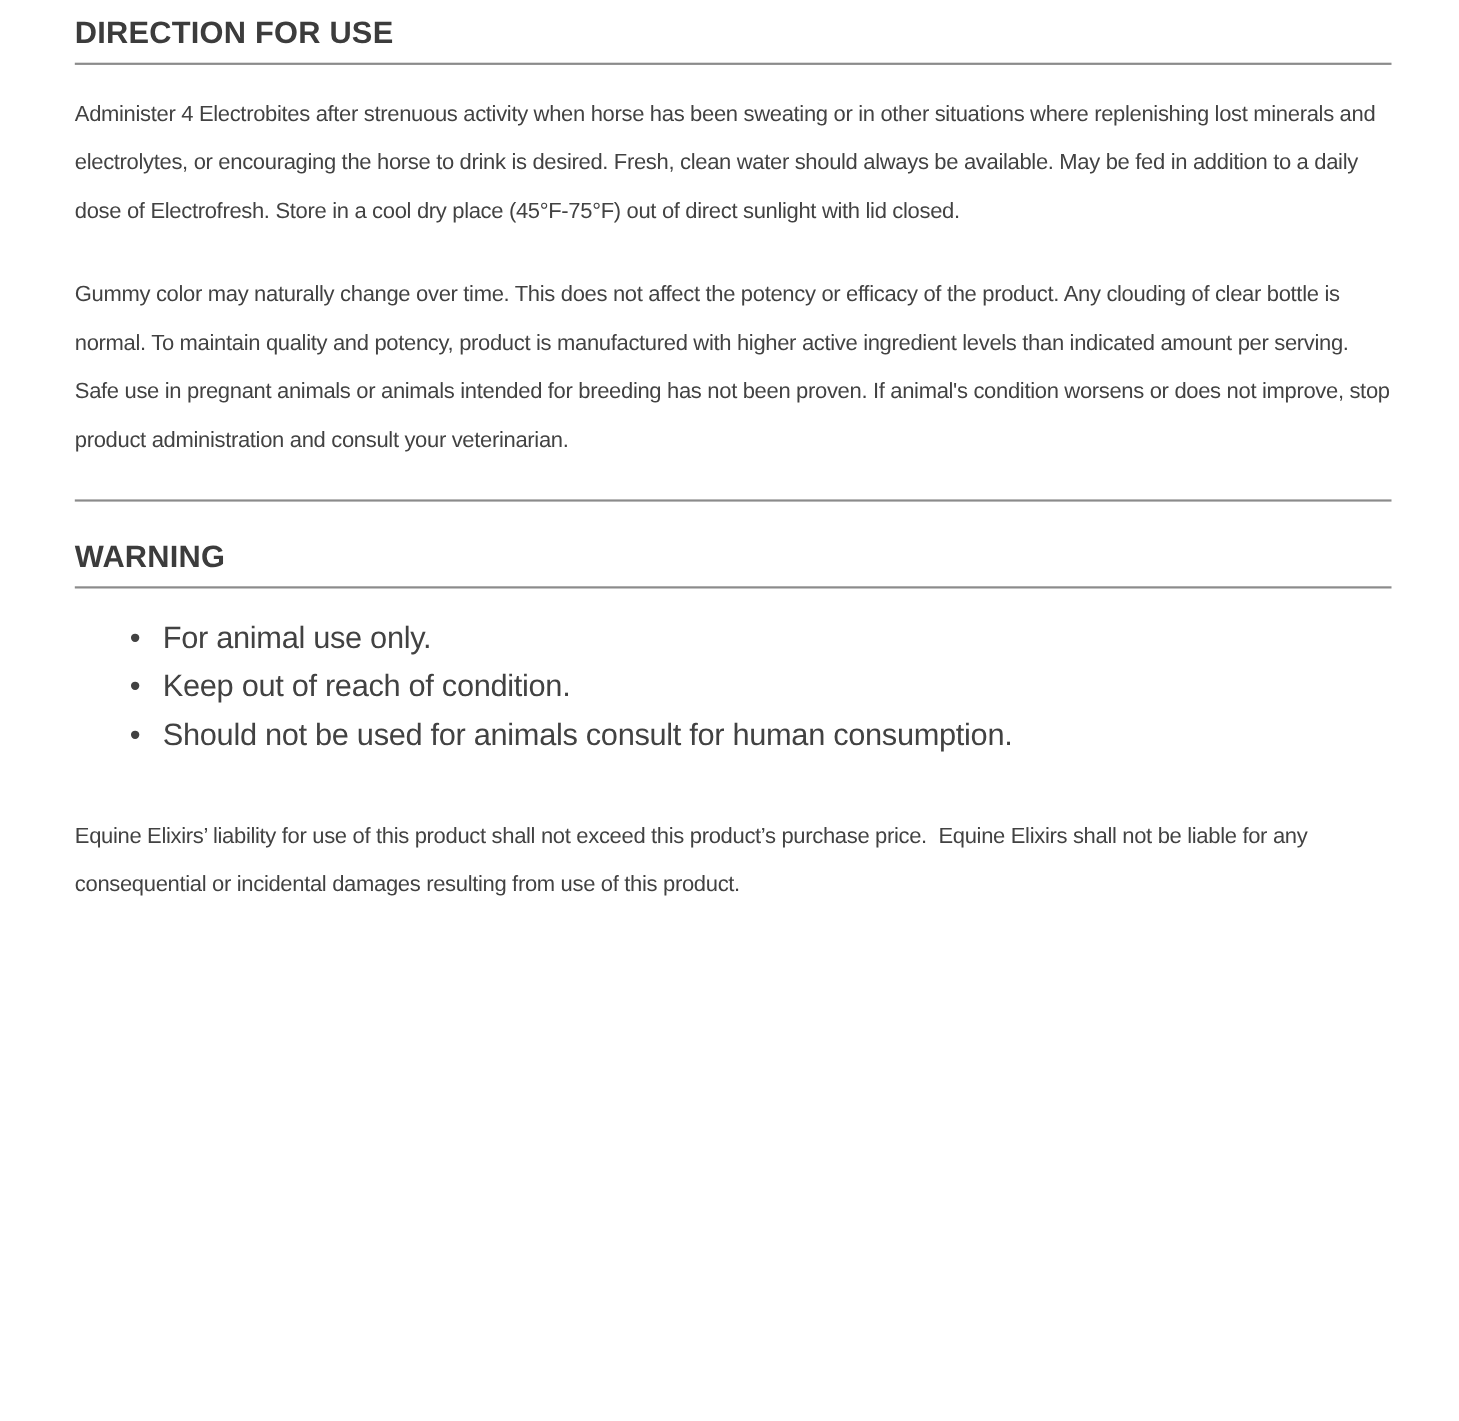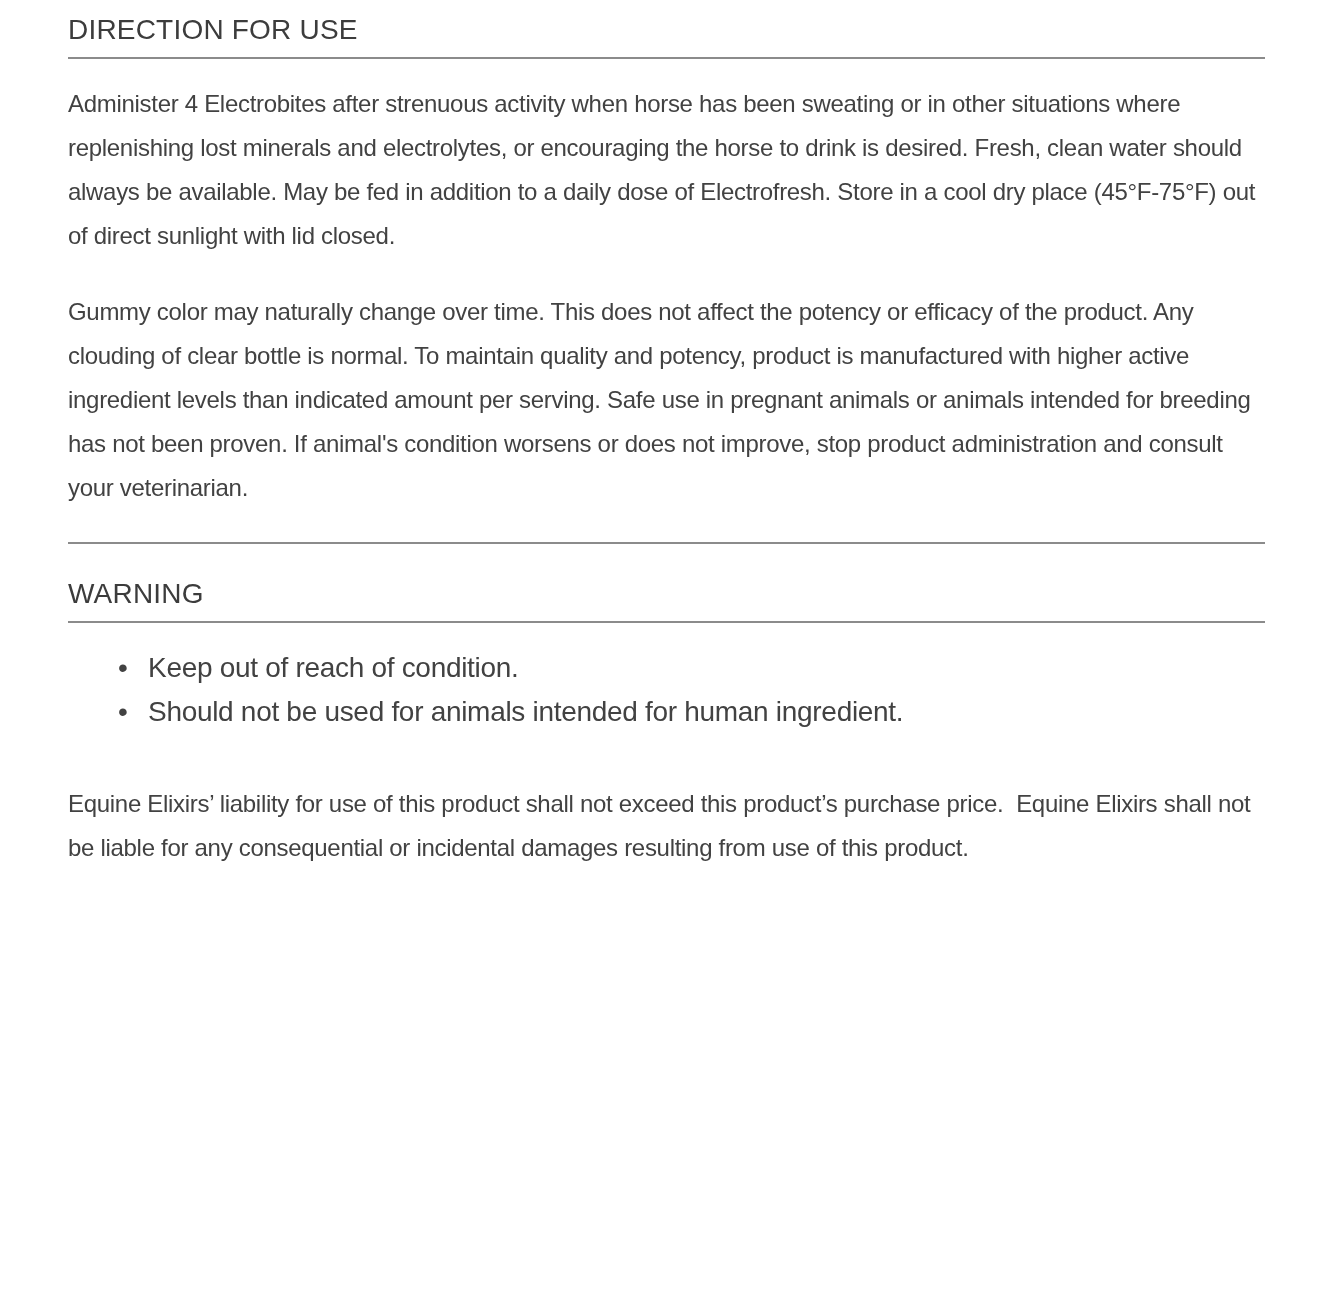--- a/index.html
+++ b/index.html
@@ -15,35 +15,35 @@
     color: #424242;
     overflow: hidden;
   }
   .page {
     box-sizing: border-box;
     padding: 14px 61px 0 68px;
   }
   h2 {
     font-size: 28px;
     line-height: 1.15;
-    font-weight: normal;
+    font-weight: bold;
     color: #3c3c3c;
     letter-spacing: 0.2px;
     margin: 34px 0 11px 0;
   }
   section:first-of-type h2 {
     margin-top: 0;
   }
   hr {
     border: none;
     border-top: 2px solid #8b8b8b;
     margin: 0 0 23px 0;
   }
   p {
-    font-size: 24px;
+    font-size: 20px;
     line-height: 44px;
     letter-spacing: -0.3px;
     margin: 0 0 32px 0;
     white-space: pre-wrap;
   }
   ul {
     list-style: none;
     margin: 0 0 32px 0;
     padding: 0 0 0 80px;
   }
@@ -79,20 +79,21 @@
   </section>
 
   <section>
     <hr>
   </section>
 
   <section>
     <h2>WARNING</h2>
     <hr>
     <ul>
+      <li>For animal use only.</li>
       <li>Keep out of reach of condition.</li>
-      <li>Should not be used for animals intended for human ingredient.</li>
+      <li>Should not be used for animals consult for human consumption.</li>
     </ul>
   </section>
 
   <p class="closing">Equine Elixirs’ liability for use of this product shall not exceed this product’s purchase price.  Equine Elixirs shall not be liable for any consequential or incidental damages resulting from use of this product.</p>
 
 </main>
 
 </body></html>

